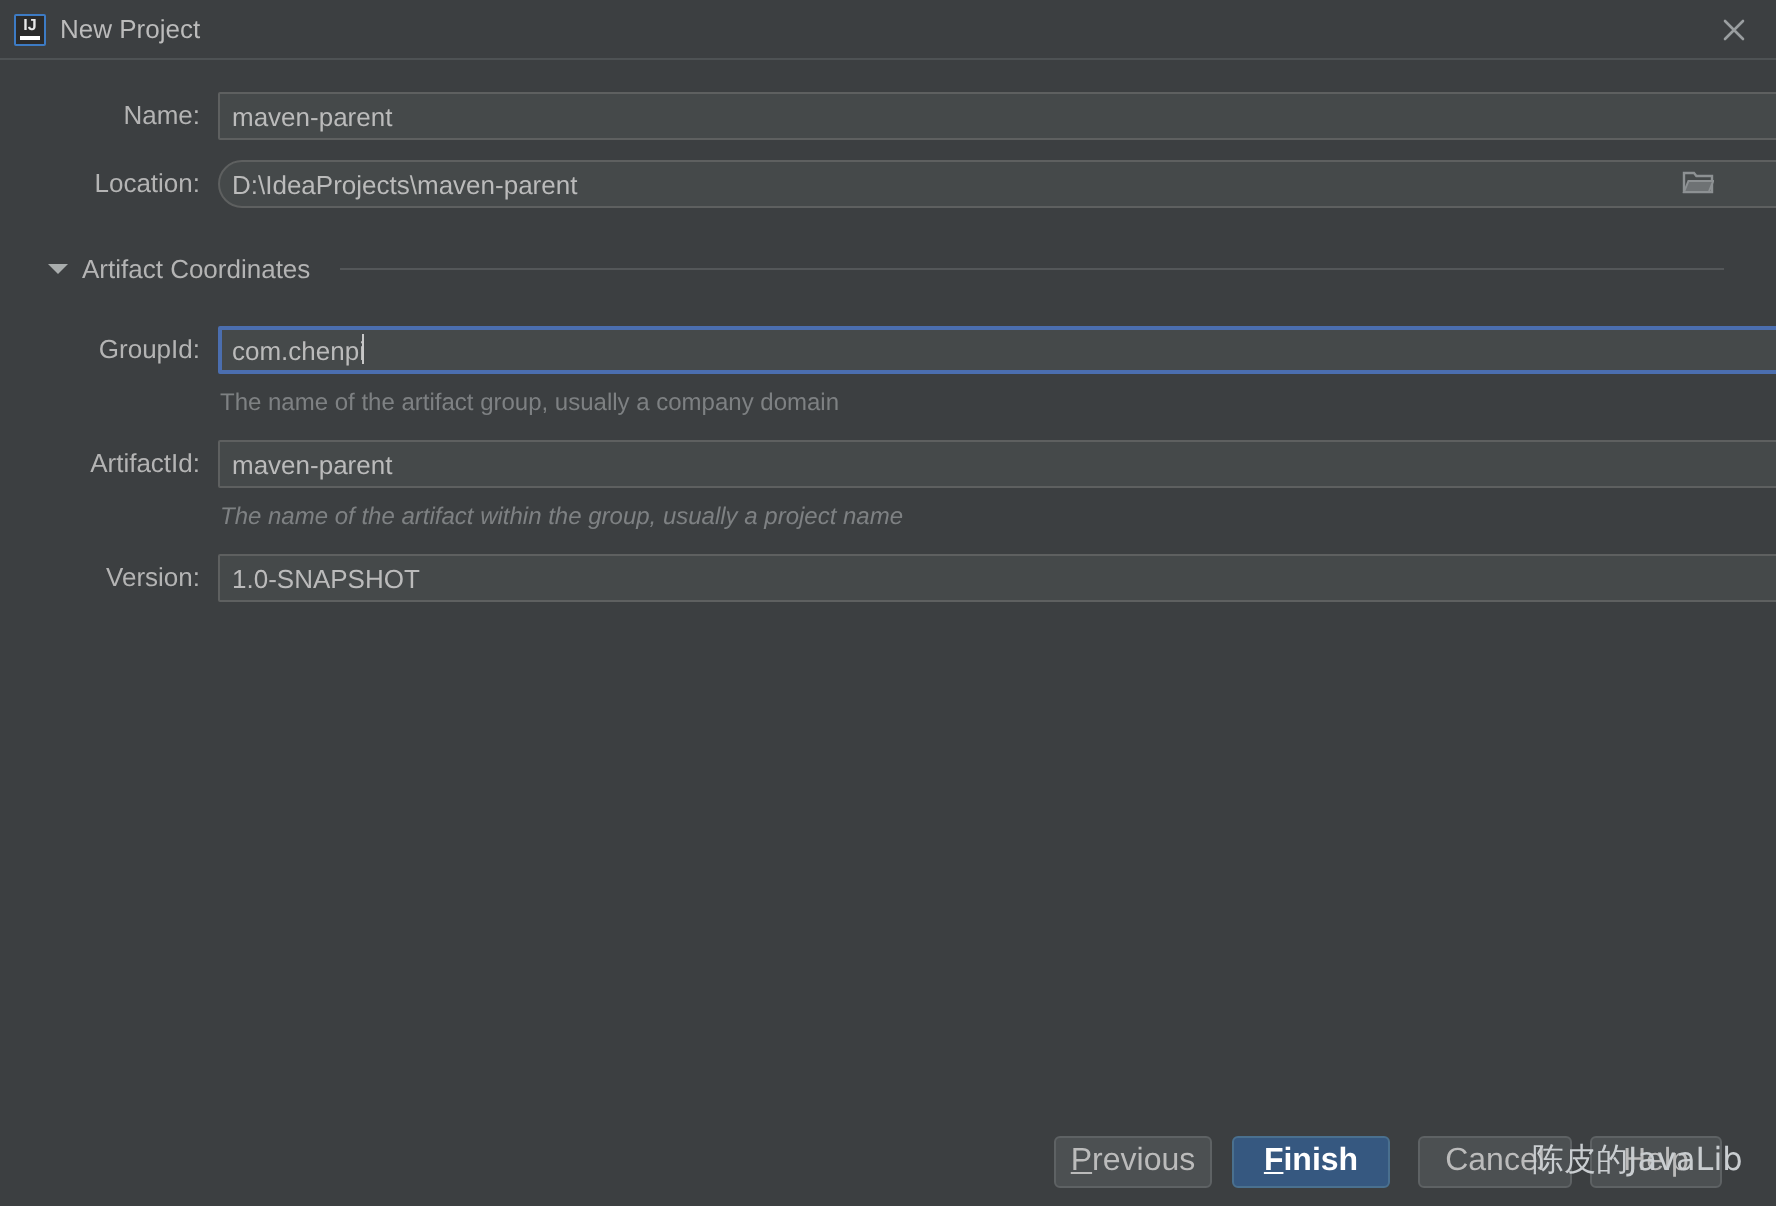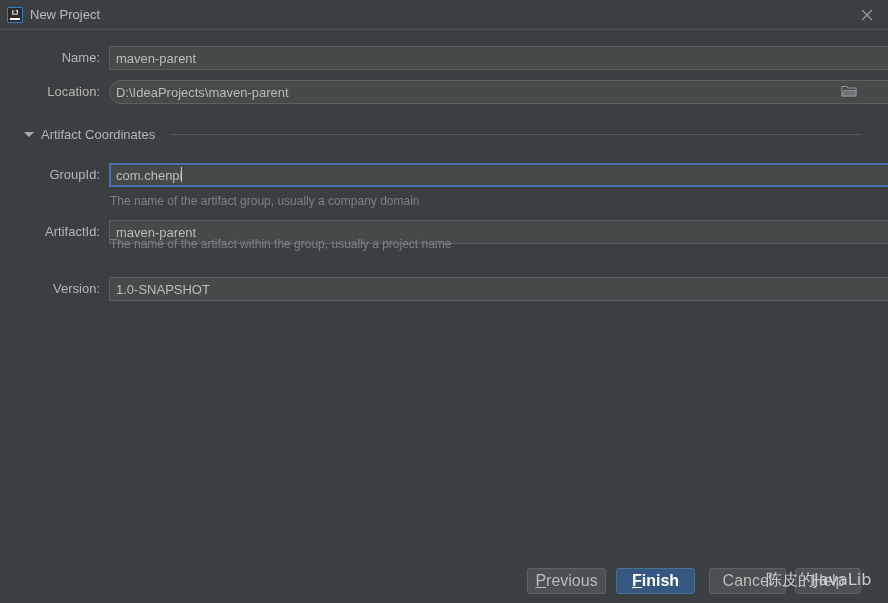--- a/index.html
+++ b/index.html
@@ -230,21 +230,21 @@
 </div>
 <div id="section-line"></div>
 
 <div class="row-label" style="top:167px;">GroupId:</div>
 <input class="field focused" style="top: 163px;" value="com.chenpi">
 <div class="caret" style="left:181px; top:167px;"></div>
 <div class="helper" style="top:194px;">The name of the artifact group, usually a company domain</div>
 
 <div class="row-label" style="top:224px;">ArtifactId:</div>
 <input class="field" style="top: 220px;" value="maven-parent">
-<div class="helper" style="top:237px;">The name of the artifact within the group, usually a project name</div>
+<div class="helper" style="top:251px;font-style:italic;">The name of the artifact within the group, usually a project name</div>
 
 <div class="row-label" style="top:281px;">Version:</div>
 <input class="field" style="top: 277px;" value="1.0-SNAPSHOT">
 
 <button class="btn" style="left:527px; top:568px; width:79px;"><span class="mn">P</span><span>revious</span></button>
 
 <button class="btn primary" style="left:616px; top:568px; width:79px;"><span class="mn">F</span><span>inish</span></button>
 
 <button class="btn" style="left:709px; top:568px; width:77px;">Cancel</button>
 

